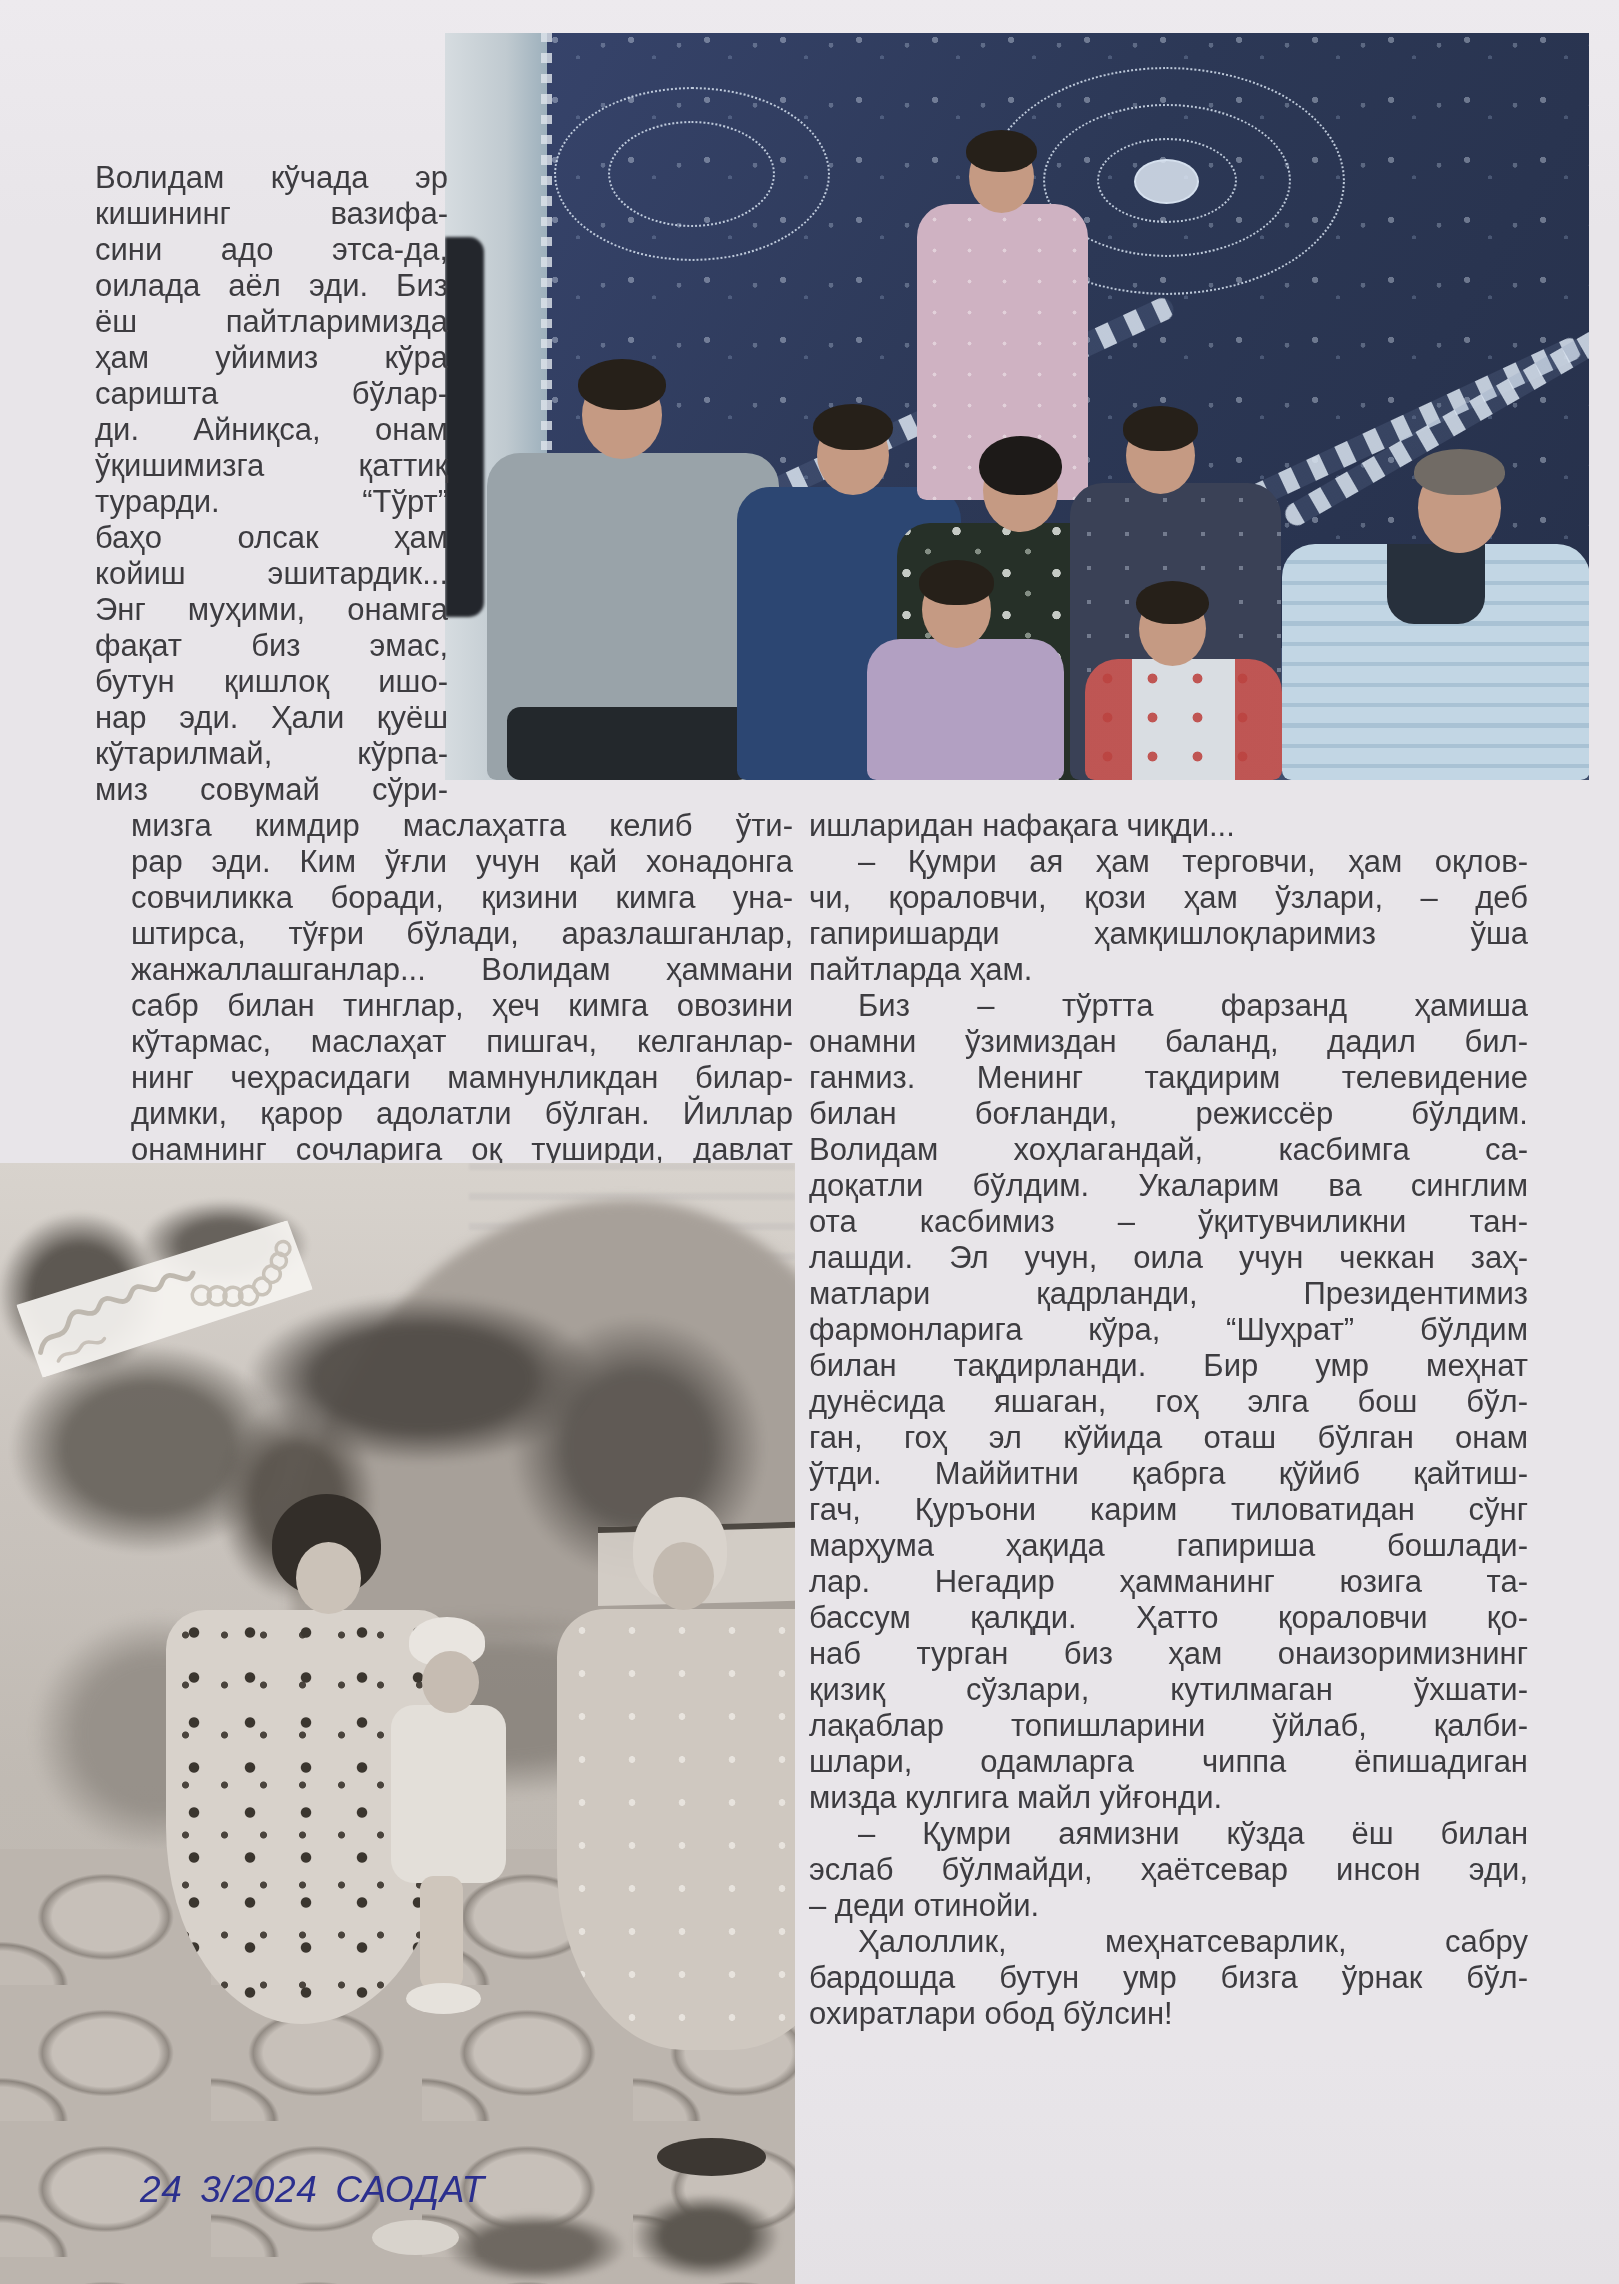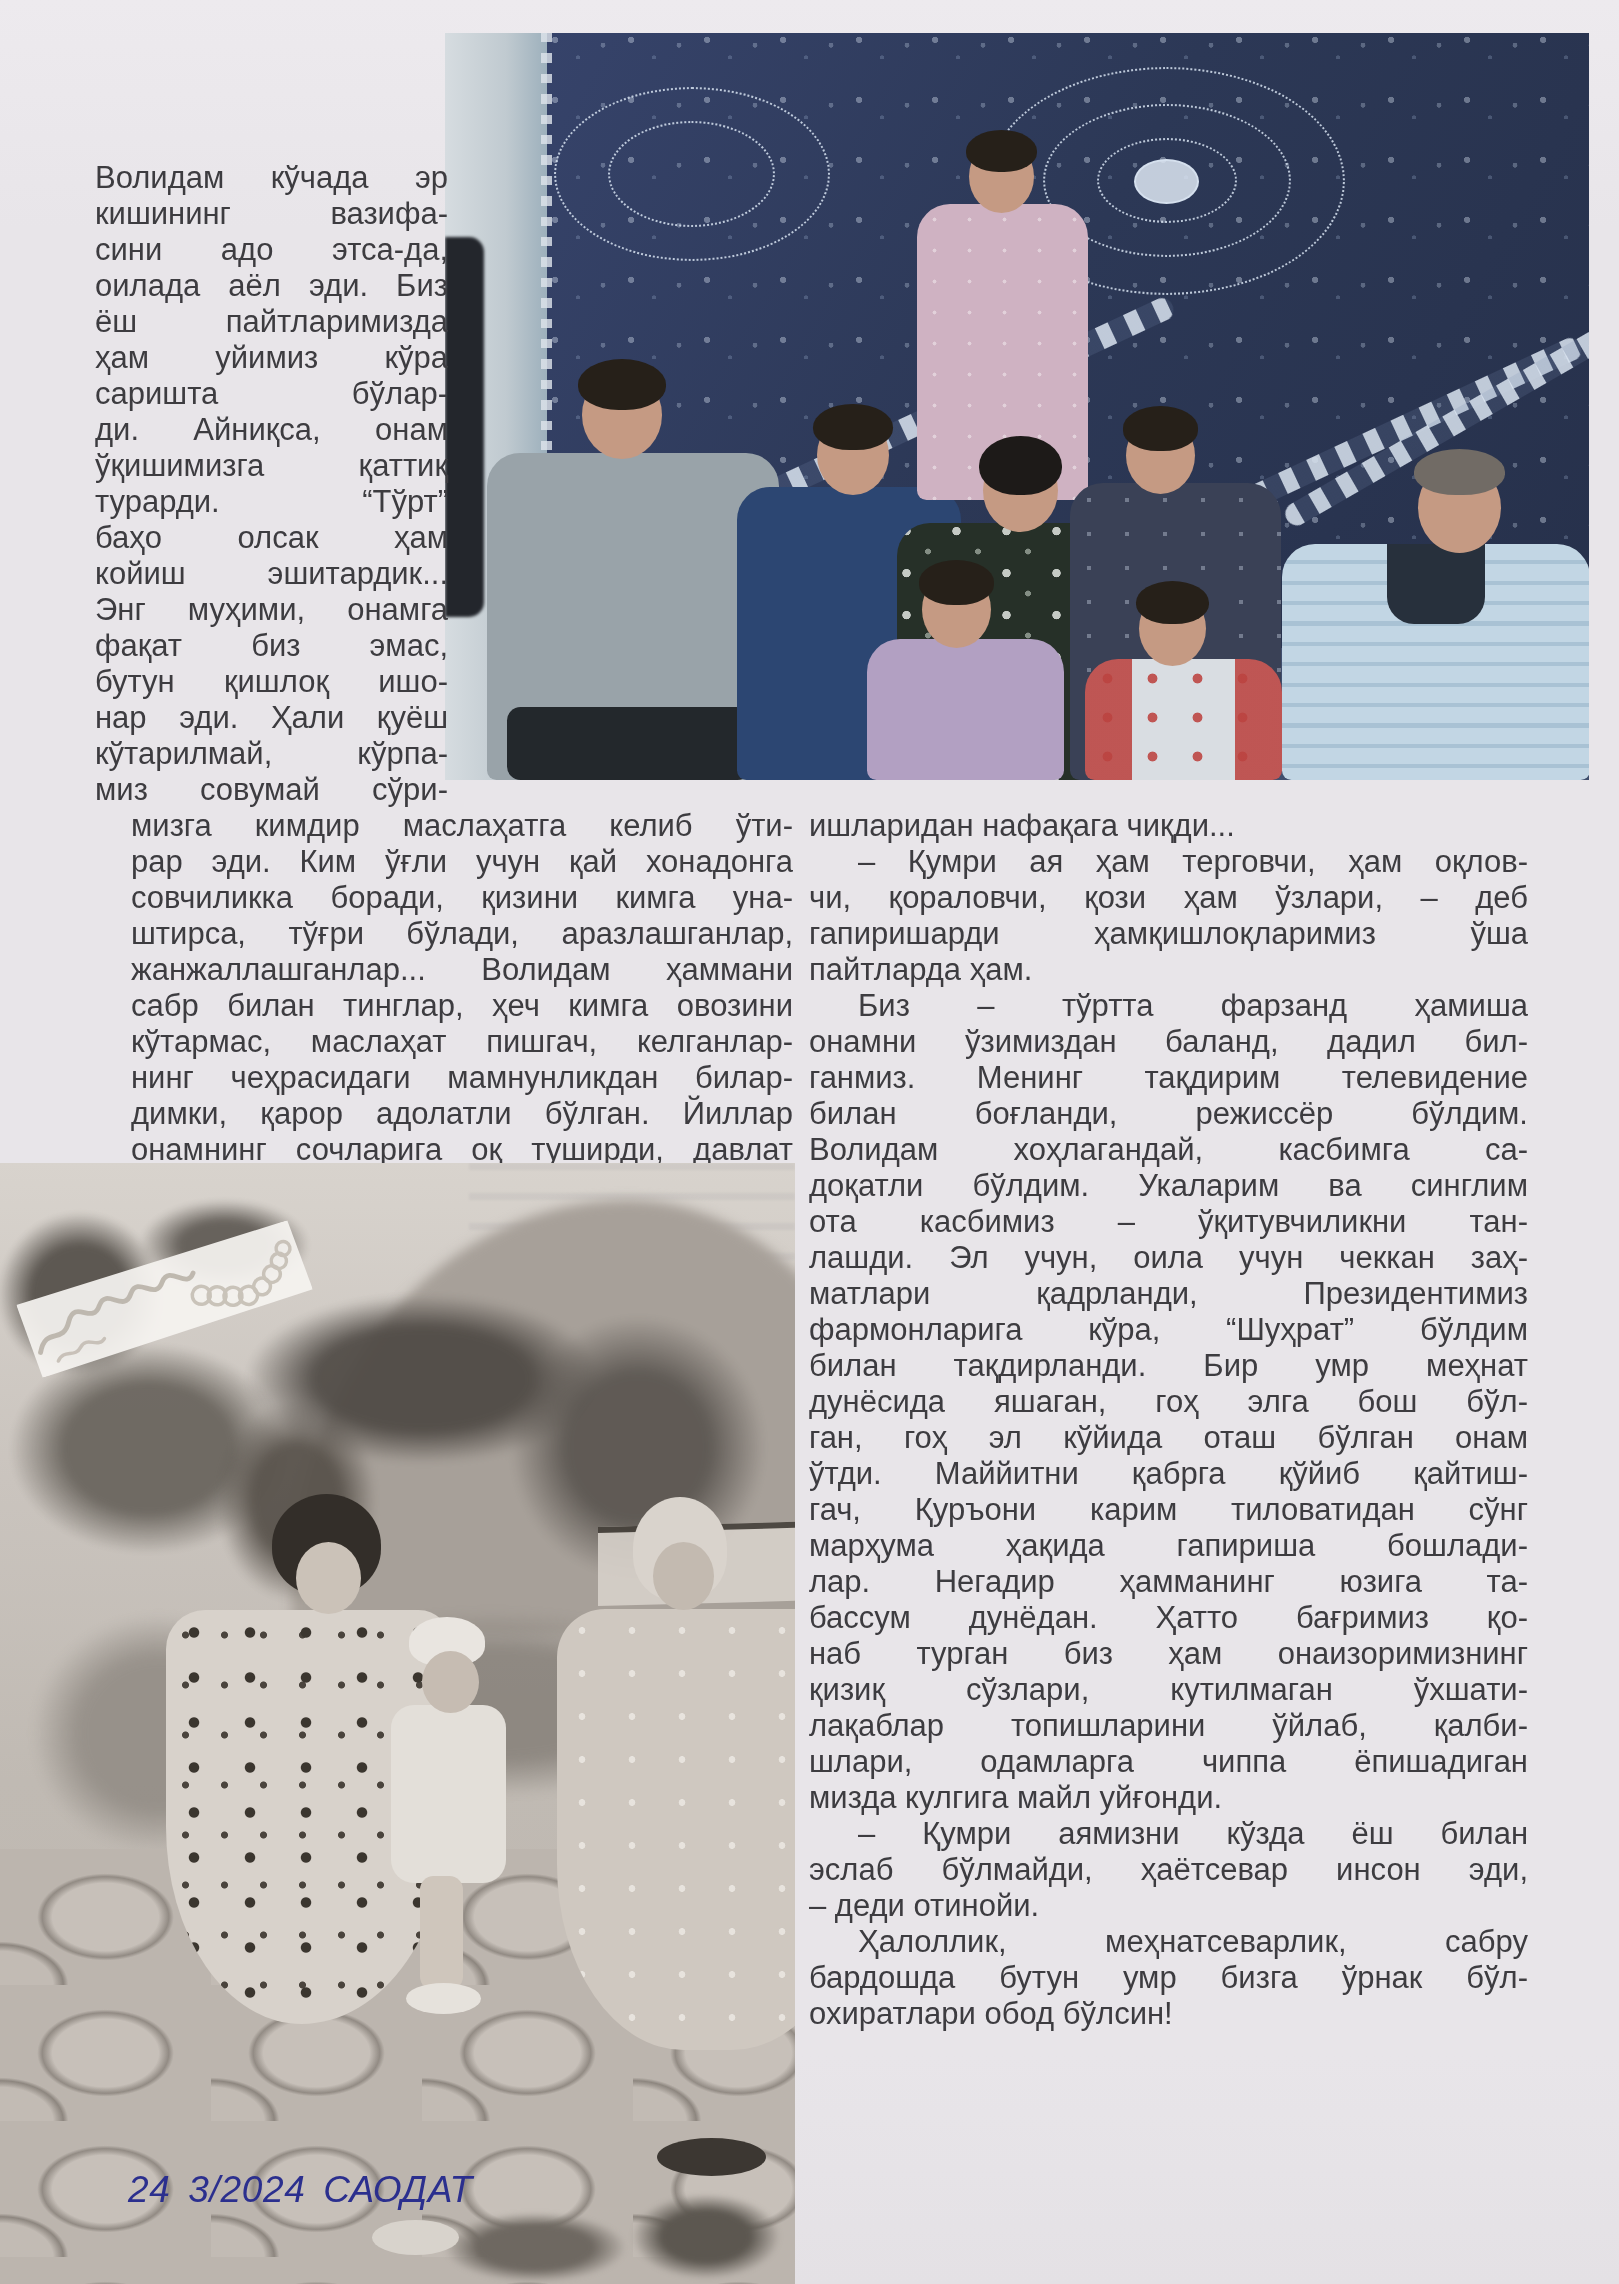--- a/index.html
+++ b/index.html
@@ -150,21 +150,21 @@
                border-radius:48px 48px 42% 42%;
                background-color:#cfc8c0;
                background-image:radial-gradient(circle 6.1px, rgba(240,237,232,.75) 50%, transparent 60%);
                background-size:50px 43px; }
   .ph-shoe4 { position:absolute; left:657px; top:975px; width:109px; height:38px;
               background:#3c3732; border-radius:50%; }
   .ph-shoe2 { position:absolute; left:372px; top:1057px; width:87px; height:35px;
               background:#d8d3cc; border-radius:50%; }
 
   
-  .footer { position:absolute; left:128px; top:2169px; z-index:6; display:flex; gap:17.7px;
+  .footer { position:absolute; left:140px; top:2169px; z-index:6; display:flex; gap:17.7px;
             font-size:37px; font-style:italic; font-weight:500; color:#2b2f8e; letter-spacing:0.7px; }
 </style>
 </head>
 <body>
 
 <div class="page">
 
   <section class="photo-top">
     <div class="pt-carpet"></div>
     <div class="pt-speckle"></div>
@@ -257,21 +257,21 @@
         <div class="line">лашди. Эл учун, оила учун чеккан заҳ-</div>
         <div class="line">матлари қадрланди, Президентимиз</div>
         <div class="line">фармонларига кўра, “Шуҳрат” бўлдим</div>
         <div class="line">билан тақдирланди. Бир умр меҳнат</div>
         <div class="line">дунёсида яшаган, гоҳ элга бош бўл-</div>
         <div class="line">ган, гоҳ эл кўйида оташ бўлган онам</div>
         <div class="line">ўтди. Маййитни қабрга қўйиб қайтиш-</div>
         <div class="line">гач, Қуръони карим тиловатидан сўнг</div>
         <div class="line">марҳума ҳақида гапириша бошлади-</div>
         <div class="line">лар. Негадир ҳамманинг юзига та-</div>
-        <div class="line">бассум дунёдан. Ҳатто бағримиз қо-</div>
+        <div class="line">бассум қалқди. Ҳатто қораловчи қо-</div>
         <div class="line">наб турган биз ҳам онаизоримизнинг</div>
         <div class="line">қизиқ сўзлари, кутилмаган ўхшати-</div>
         <div class="line">лақаблар топишларини ўйлаб, қалби-</div>
         <div class="line">шлари, одамларга чиппа ёпишадиган</div>
         <div class="line pend">мизда кулгига майл уйғонди.</div>
       </div>
       <div class="para indent">
         <div class="line">– Қумри аямизни кўзда ёш билан</div>
         <div class="line">эслаб бўлмайди, ҳаётсевар инсон эди,</div>
         <div class="line pend">– деди отинойи.</div>

